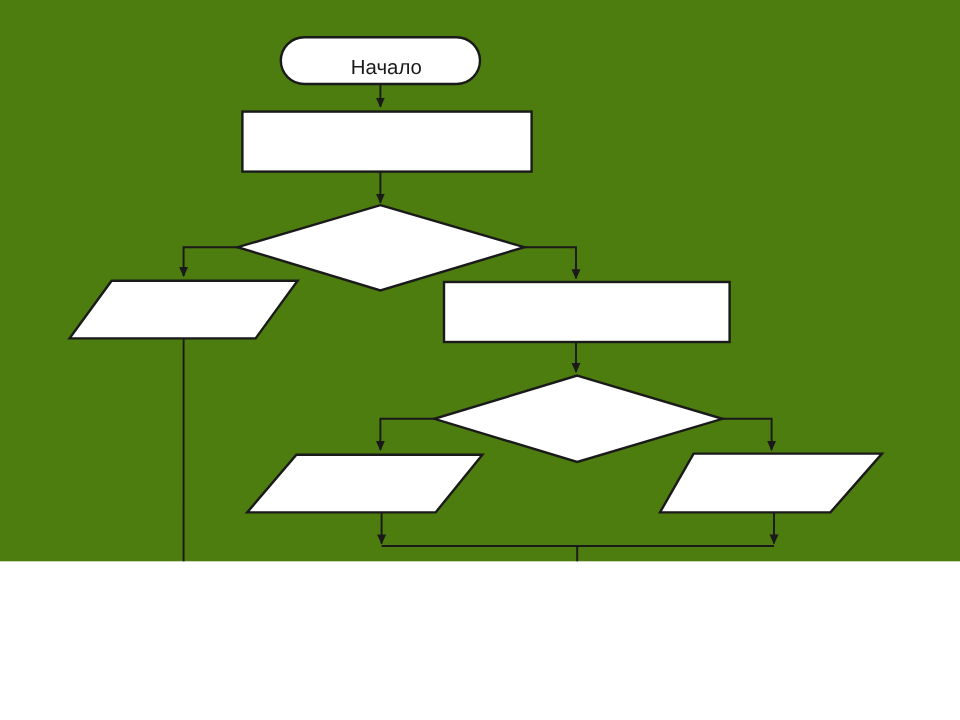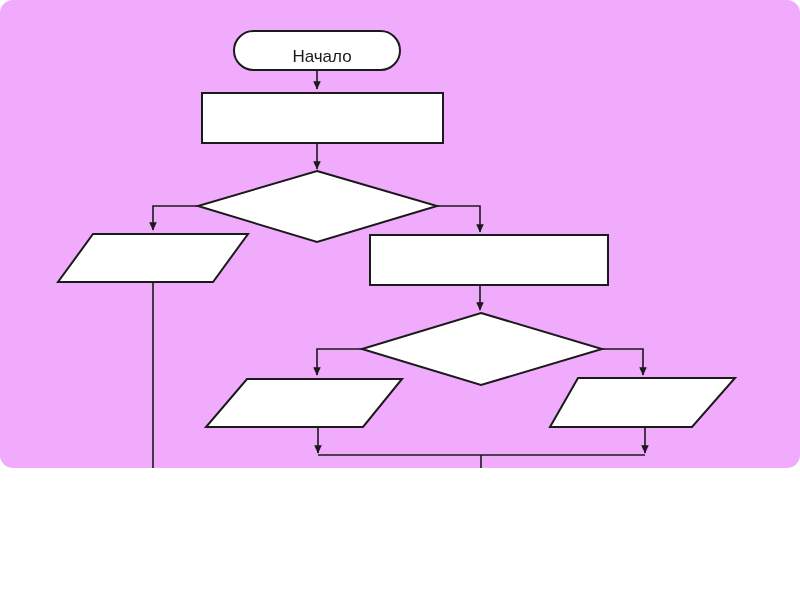--- a/index.html
+++ b/index.html
@@ -4,24 +4,23 @@
 <style>
   html, body {
     margin: 0;
     padding: 0;
     background: #ffffff;
   }
   .stage {
     position: relative;
     width: 800px;
     height: 468px;
-    background: #f0abfc;
+    background: #4d7c0f;
     overflow: hidden;
     font-family: "Liberation Sans", sans-serif;
-    border-radius: 13px;
   }
   svg {
     display: block;
   }
   .flow-lines {
     fill: none;
     stroke-width: 1.6px;
     stroke-linecap: butt;
     stroke-linejoin: miter;
   }

